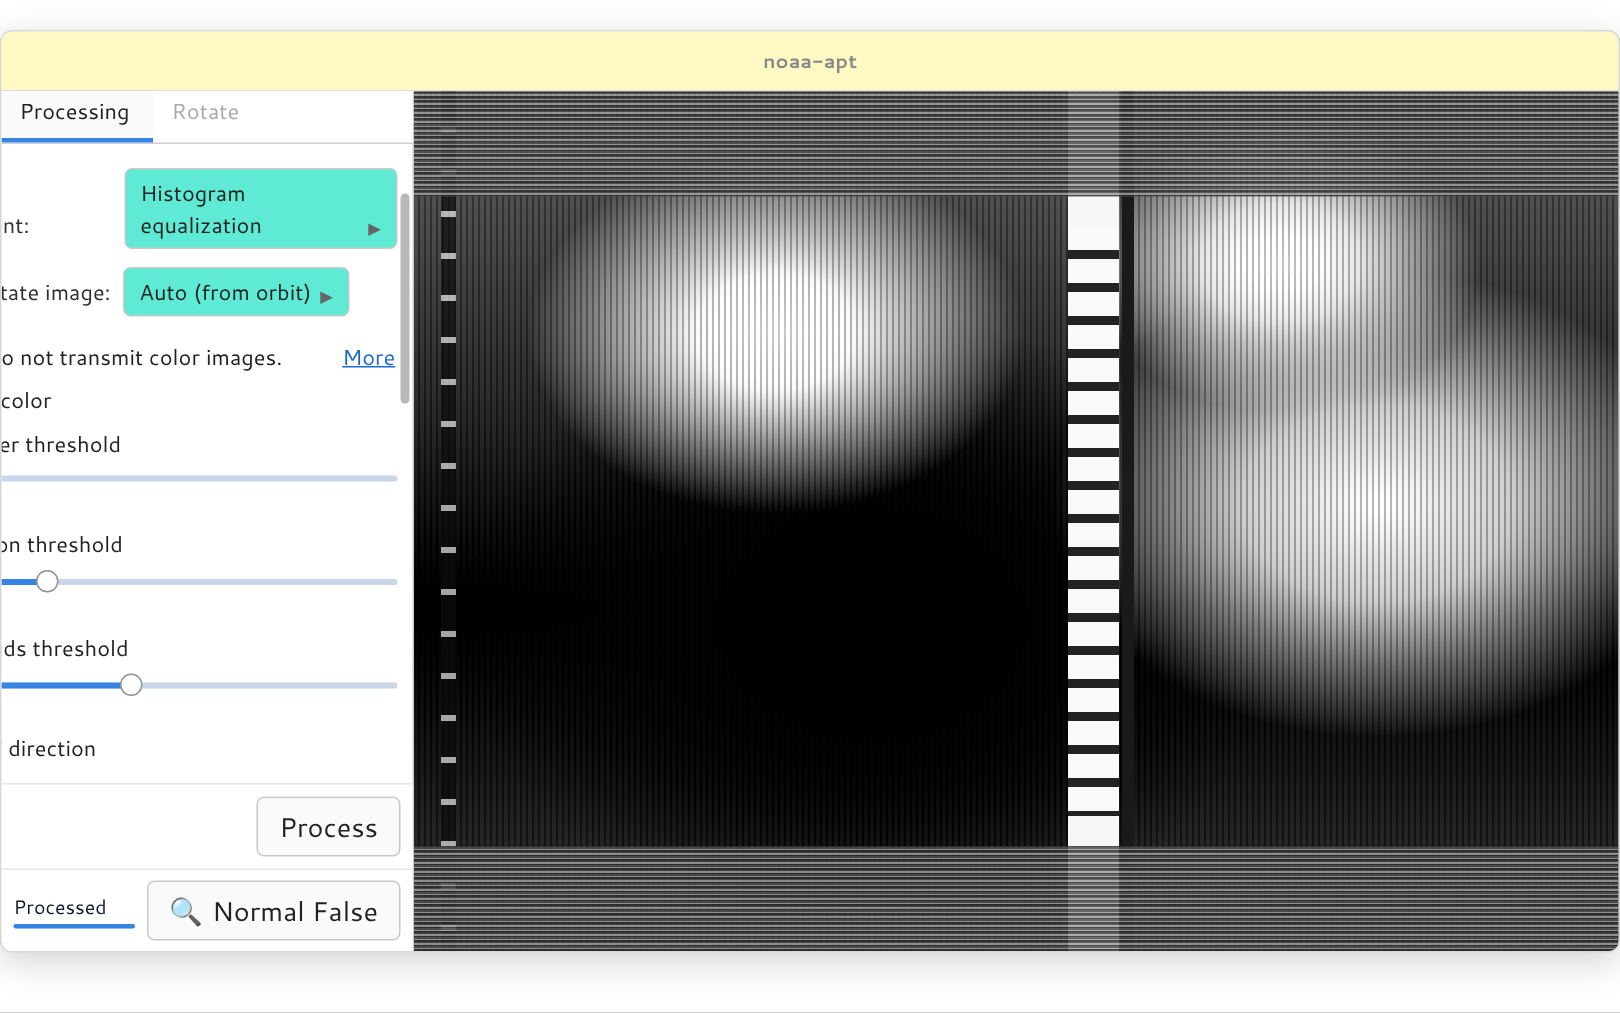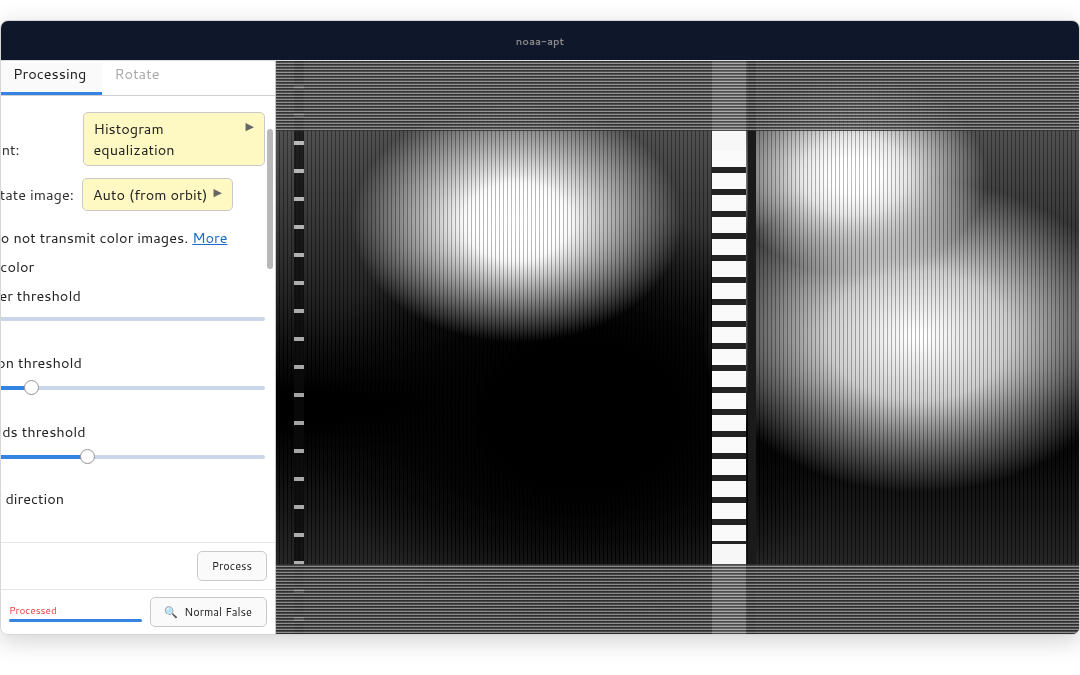--- a/index.html
+++ b/index.html
@@ -7,24 +7,24 @@
   .window {
     width: 1080px; height: 615px; margin-top: 20px;
     background: #f6f5f4;
     border: 1px solid #d6d6d6;
     border-radius: 8px;
     box-shadow: 0 6px 24px rgba(0,0,0,0.18);
     overflow: hidden;
     display: flex; flex-direction: column;
   }
   .titlebar {
-    height: 40px; background: #0f172a;
+    height: 40px; background: #fef9c3;
     border-bottom: 1px solid #ddd;
     display: flex; align-items: center; justify-content: center;
-    font-size: 10px; color: #888; font-weight: 600;
+    font-size: 13px; color: #888; font-weight: 600;
   }
   .body { flex: 1; display: flex; min-height: 0; }
   .sidebar {
     width: 275px; background: #fff; border-right: 1px solid #c9c9c9;
     display: flex; flex-direction: column;
     position: relative;
   }
   .tabs {
     display: flex; height: 35px; align-items: flex-end;
     border-bottom: 1px solid #d0d0d0; background: #fff;
@@ -42,27 +42,27 @@
     position: absolute; top: 38px; right: 0; width: 11px; height: 220px;
     background: transparent;
   }
   .vscroll .thumb {
     position: absolute; top: 30px; left: 3px; width: 6px; height: 140px;
     background: #b8b8b8; border-radius: 3px;
   }
   .row { display: flex; align-items: center; gap: 8px; margin-bottom: 12px; }
   .row label { color: #303030; }
   .dropdown {
-    display: inline-flex; align-items: flex-start; gap: 6px;
-    padding: 5px 10px; background: #fef9c3; border: 1px solid #c9c9c9;
+    display: inline-flex; align-items: flex-end; gap: 6px;
+    padding: 5px 10px; background: #5eead4; border: 1px solid #c9c9c9;
     border-radius: 5px; font-size: 14.5px; color: #222; cursor: pointer;
   }
   .chev { font-size: 11px; color: #666; }
   .helptext { margin-top: 16px; line-height: 1.45; color: #222; }
-  .helptext a { color: #1b6acb; text-decoration: underline; cursor: pointer; }
+  .helptext a { color: #1b6acb; text-decoration: underline; cursor: pointer; margin-left: 36px; }
   .checkboxish, .sublabel { margin-top: 8px; color: #222; }
   .slider-block { margin-top: 22px; }
   .slider-label { color: #222; margin-bottom: 2px; }
   .slider-track {
     position: relative; height: 24px; margin-left: -5px;
   }
   .slider-line {
     position: absolute; left: 0; right: 0; top: 11px; height: 4px;
     background: #c9d6ea; border-radius: 2px;
   }
@@ -78,24 +78,24 @@
   .footer {
     border-top: 1px solid #e6e6e6; padding: 8px; display: flex; justify-content: flex-end;
     background: #fff;
   }
   .footer2 {
     border-top: 1px solid #e6e6e6; padding: 7px 8px; display: flex; align-items: center;
     background: #fff; gap: 8px;
   }
   .btn {
     padding: 6px 14px; background: #fafafa; border: 1px solid #c9c9c9;
-    border-radius: 5px; font-size: 11px; color: #222; cursor: pointer;
+    border-radius: 5px; font-size: 18px; color: #222; cursor: pointer;
   }
   .progress-wrap { flex: 1; display: flex; flex-direction: column; gap: 2px; }
-  .proglabel { font-size: 10px; color: #ef4444; }
+  .proglabel { font-size: 13px; color: #0f172a; }
   .progbar {
     height: 3px; background: #d9e4f6; border-radius: 2px; position: relative;
   }
   .progbar .fill { position: absolute; left:0; top:0; bottom:0; width:100%; background:#3584e4; border-radius:2px; }
   .zbtn { display:inline-flex; align-items:center; gap:6px; }
   
   .imgpane { flex:1; position: relative; overflow: hidden; background:#2a2a2a; }
   .sat {
     position:absolute; inset:0;
     background:

